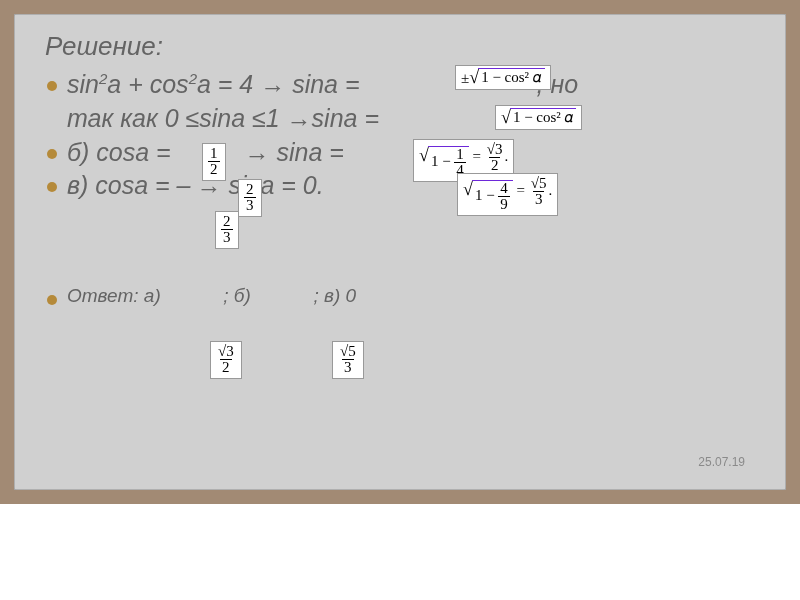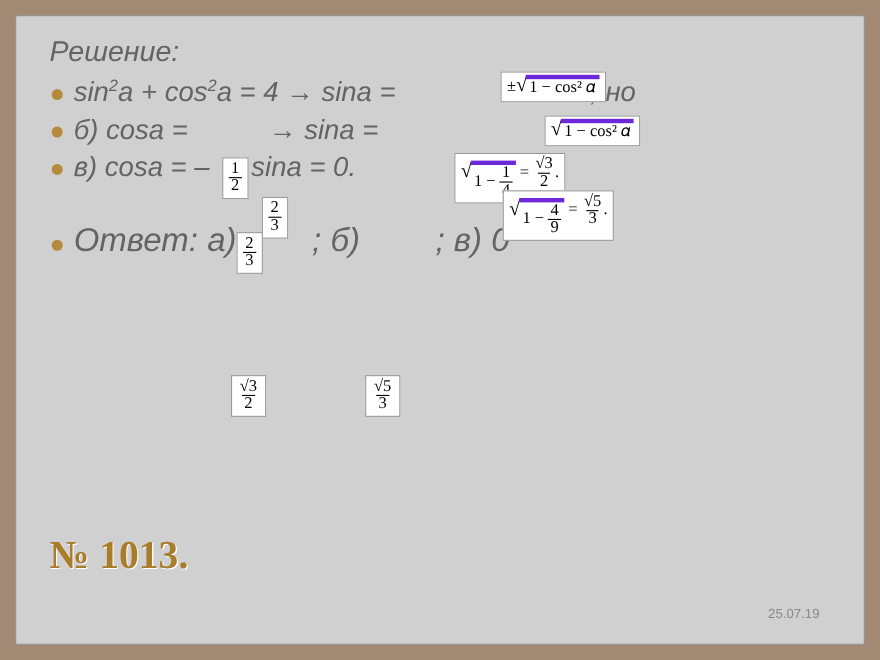--- a/index.html
+++ b/index.html
@@ -5,21 +5,21 @@
   html, body {
     margin: 0;
     padding: 0;
     width: 800px;
     height: 600px;
     overflow: hidden;
     font-family: Verdana, Geneva, sans-serif;
   }
   .outer-frame {
     width: 800px;
-    height: 600px;
+    height: 504px;
     background: #a28a74;
     box-sizing: border-box;
     padding: 14px;
   }
   .inner-frame {
     width: 100%;
     height: 100%;
     background: #d1d1d1;
     box-sizing: border-box;
     padding: 1px;
@@ -84,21 +84,21 @@
   }
   .sqrt {
     display: inline-flex;
     align-items: flex-start;
   }
   .sqrt .radical {
     font-size: 18px;
     line-height: 1;
   }
   .sqrt .radicand {
-    border-top: 4px solid #6d28d9;
+    border-top: 1px solid #6d28d9;
     padding: 0 3px;
     margin-left: -1px;
     line-height: 1.1;
   }
   .frac {
     display: inline-flex;
     flex-direction: column;
     align-items: center;
     vertical-align: middle;
     line-height: 1;
@@ -114,24 +114,24 @@
   .f1 { position: absolute; left: 440px; top: 50px; }
   .f2 { position: absolute; left: 480px; top: 90px; }
   .f3 { position: absolute; left: 187px; top: 128px; }
   .f4 { position: absolute; left: 398px; top: 124px; }
   .f5 { position: absolute; left: 223px; top: 164px; }
   .f6 { position: absolute; left: 442px; top: 158px; }
   .f7 { position: absolute; left: 200px; top: 196px; }
 
   .answer-line {
     color: #646464;
-    font-size: 30px;
+    font-size: 19px;
     font-style: italic;
     padding-left: 22px;
-    margin-top: 33px;
+    margin-top: 82px;
     position: relative;
   }
   .answer-line::before {
     content: "";
     position: absolute;
     left: 2px;
     top: 0.52em;
     width: 10px;
     height: 10px;
     background: #b58a3a;
@@ -166,20 +166,21 @@
   <div class="inner-frame">
     <div class="slide">
 
       <div class="heading">Решение:</div>
 
       <ul class="bullets">
         <li>
           <span>sin</span><sup class="sq">2</sup><span>a + cos</span><sup class="sq">2</sup><span>a = 4 → sina =</span>
           <span style="display:inline-block; width:170px;"></span><span>, но</span>
           <br>
+          <span>так как 0 ≤sina ≤1 →sina =</span>
         </li>
         <li>
           <span>б) cosa =</span>
           <span style="display:inline-block; width:60px;"></span>
           <span>→     sina =</span>
         </li>
         <li>
           <span>в) cosa = –</span><span style="display:inline-block; width:6px;"></span><span>→ sina = 0.</span>
         </li>
       </ul>
@@ -260,18 +261,17 @@
           </span>
       </div>
 
       <div class="formula-box fb">
         <span class="frac">
             <span class="num">√5</span>
             <span class="den">3</span>
           </span>
       </div>
 
-      <div class="problem-no">№ 1013.</div>
       <div class="date">25.07.19</div>
 
     </div>
   </div>
 </div>
 
 </body></html>

